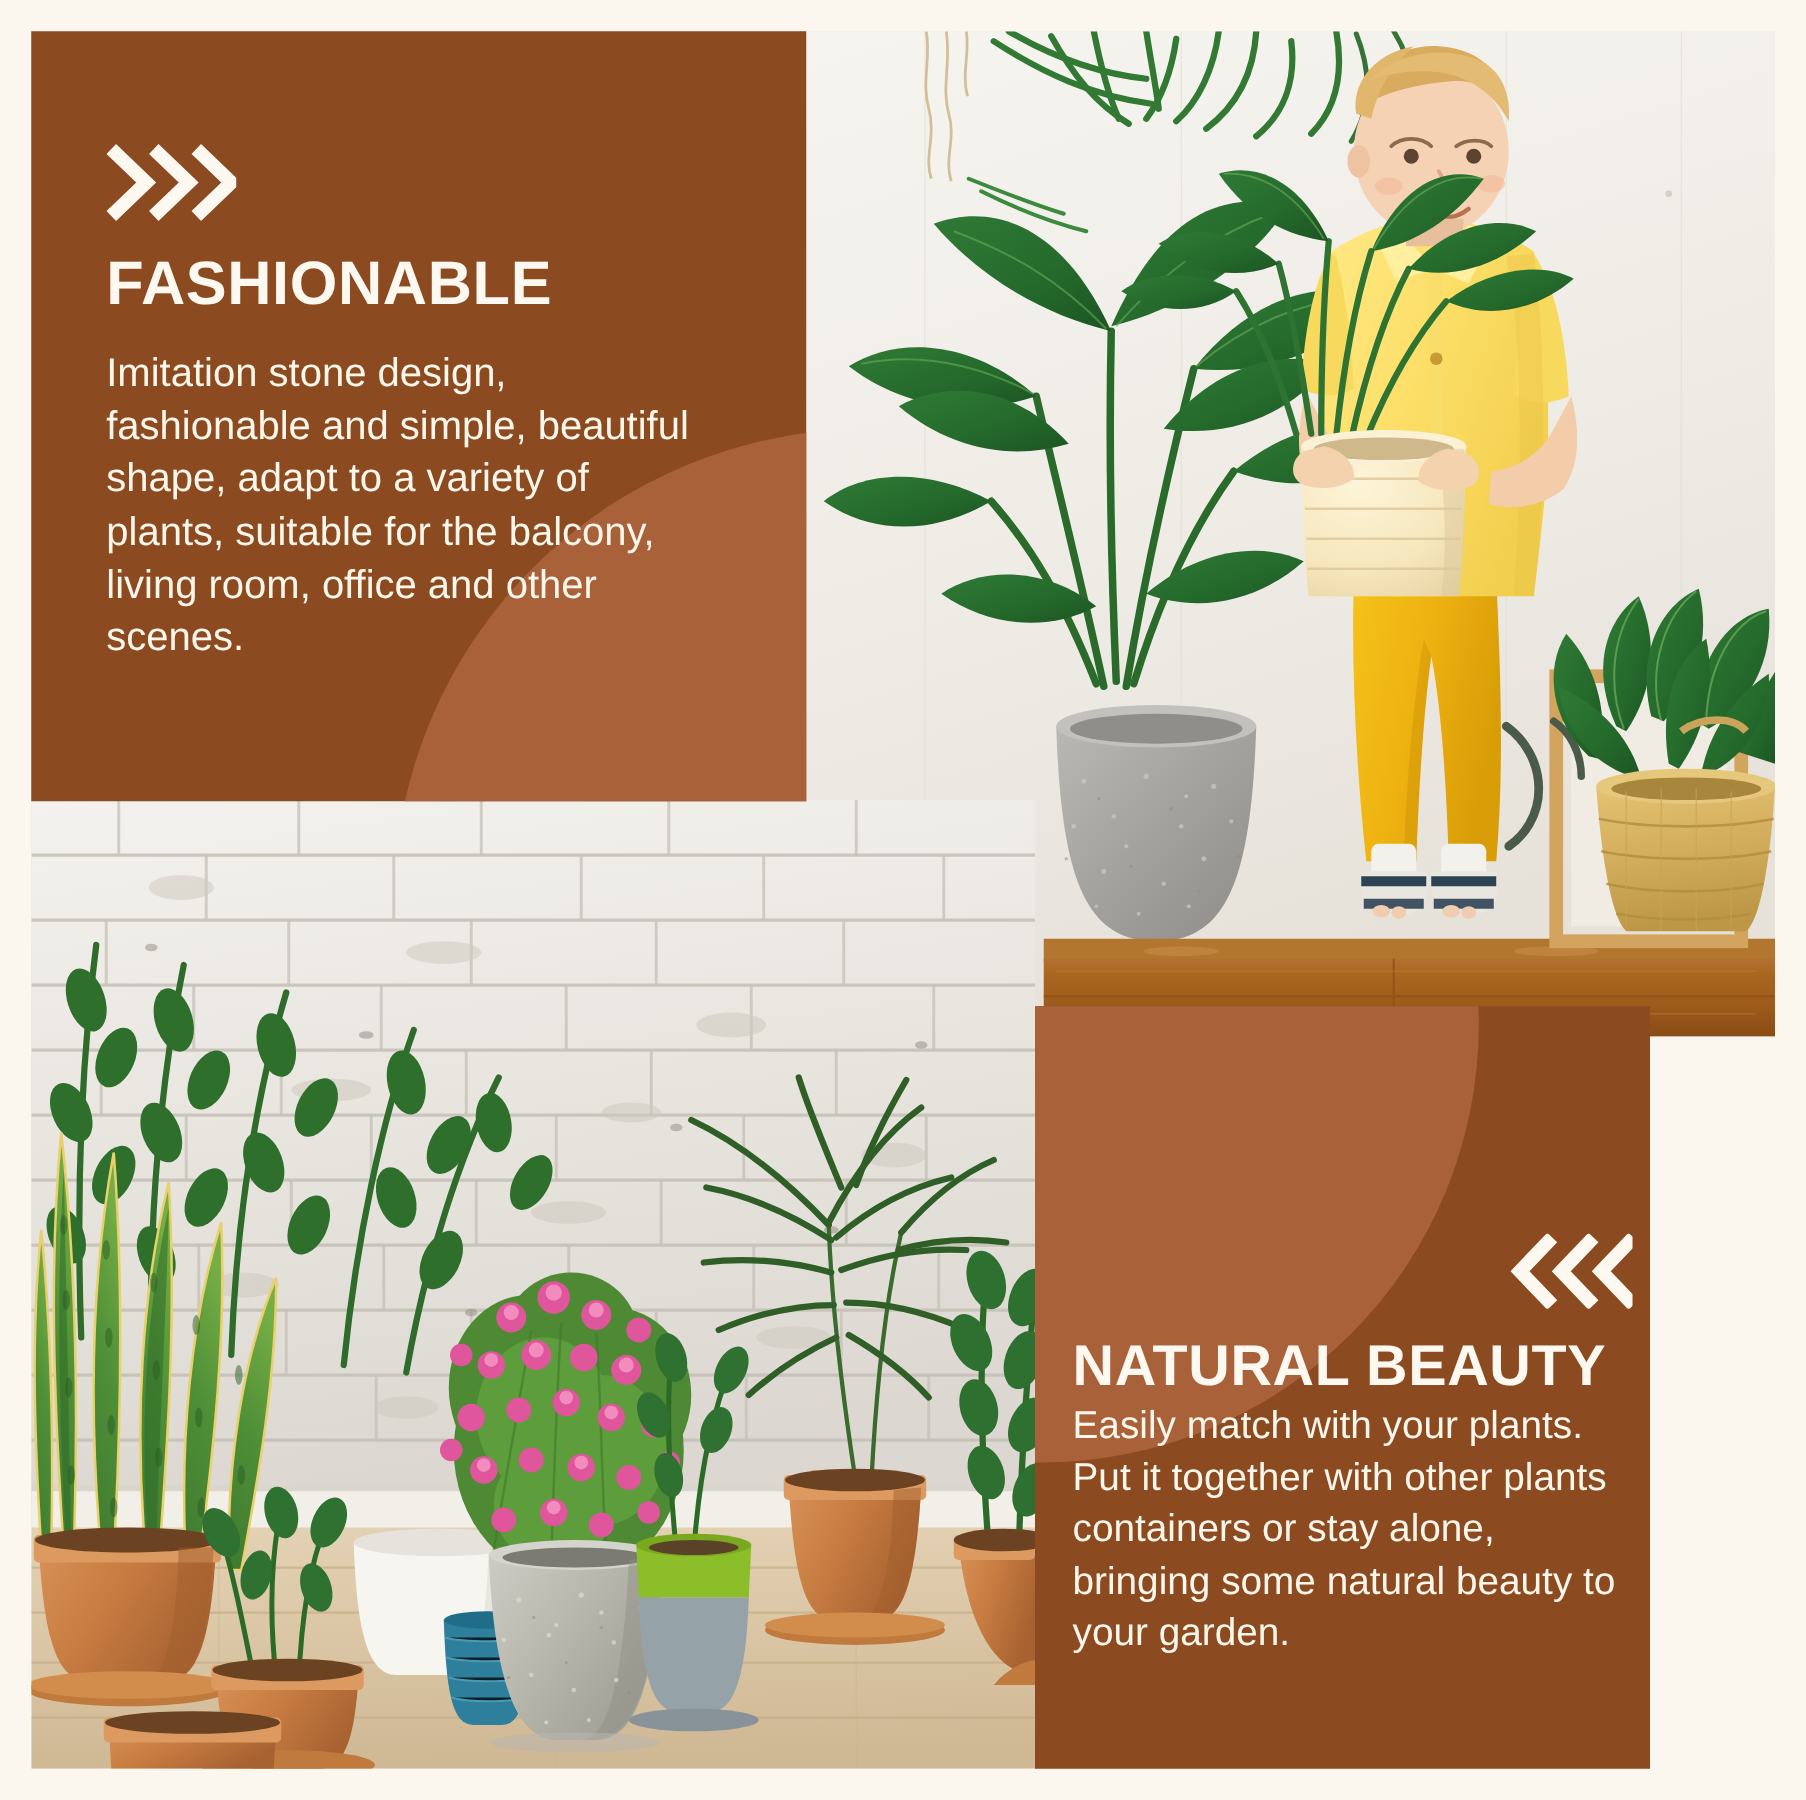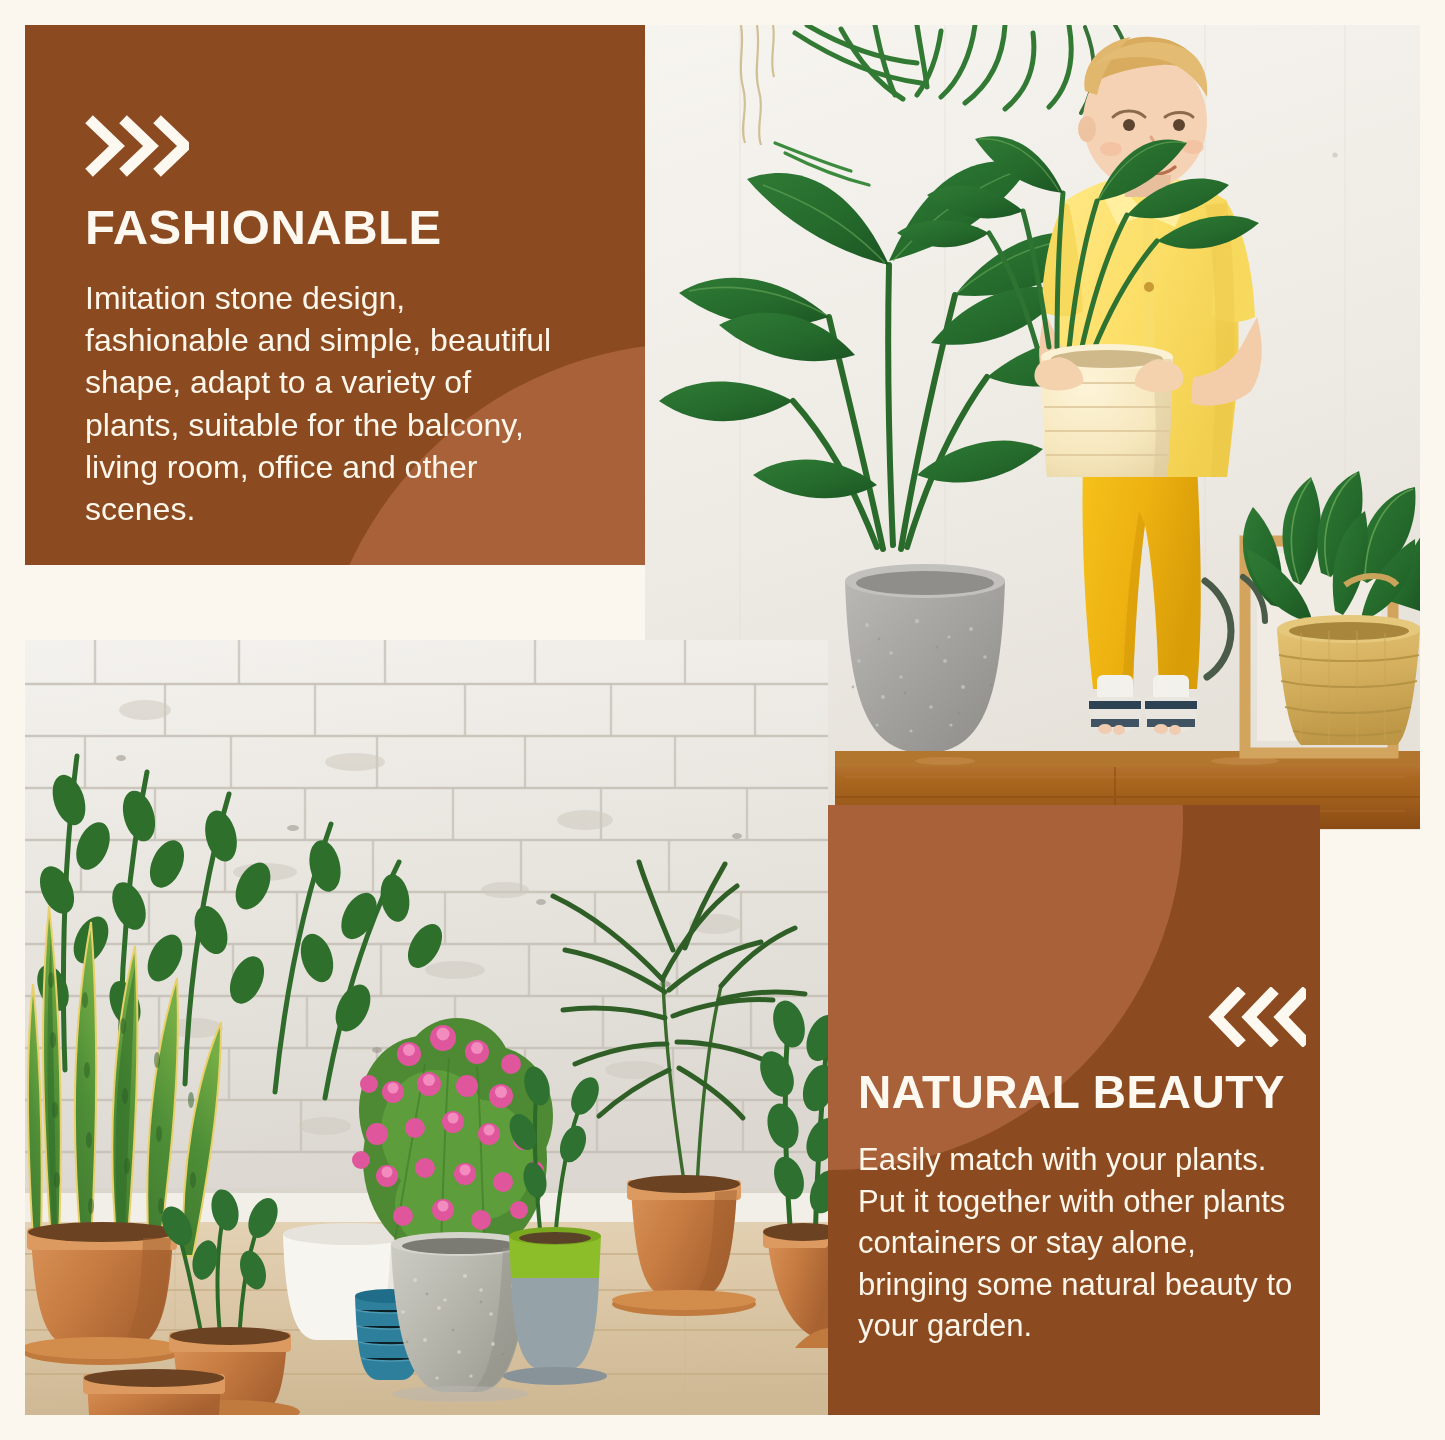--- a/index.html
+++ b/index.html
@@ -50,21 +50,21 @@
     color: #fdf6ea;
     margin: 0;
     font-weight: 400;
   }
 
   
   #panel-fashionable {
     left: 25px;
     top: 25px;
     width: 620px;
-    height: 540px;
+    height: 616px;
   }
   #panel-fashionable .arc {
     width: 760px;
     height: 760px;
     left: 290px;
     top: 318px;
   }
   #panel-fashionable .inner {
     position: absolute;
     left: 60px;
@@ -106,21 +106,20 @@
     right: 14px;
     top: 182px;
   }
   #panel-natural .panel-title {
     font-size: 46px;
     margin-top: 78px;
   }
   #panel-natural .panel-body {
     font-size: 31px;
     line-height: 1.34;
-    margin-top: 20px;
     max-width: 560px;
   }
 
   
   #photo-boy {
     left: 645px;
     top: 25px;
     width: 775px;
     height: 805px;
     background: #f2efe9;

